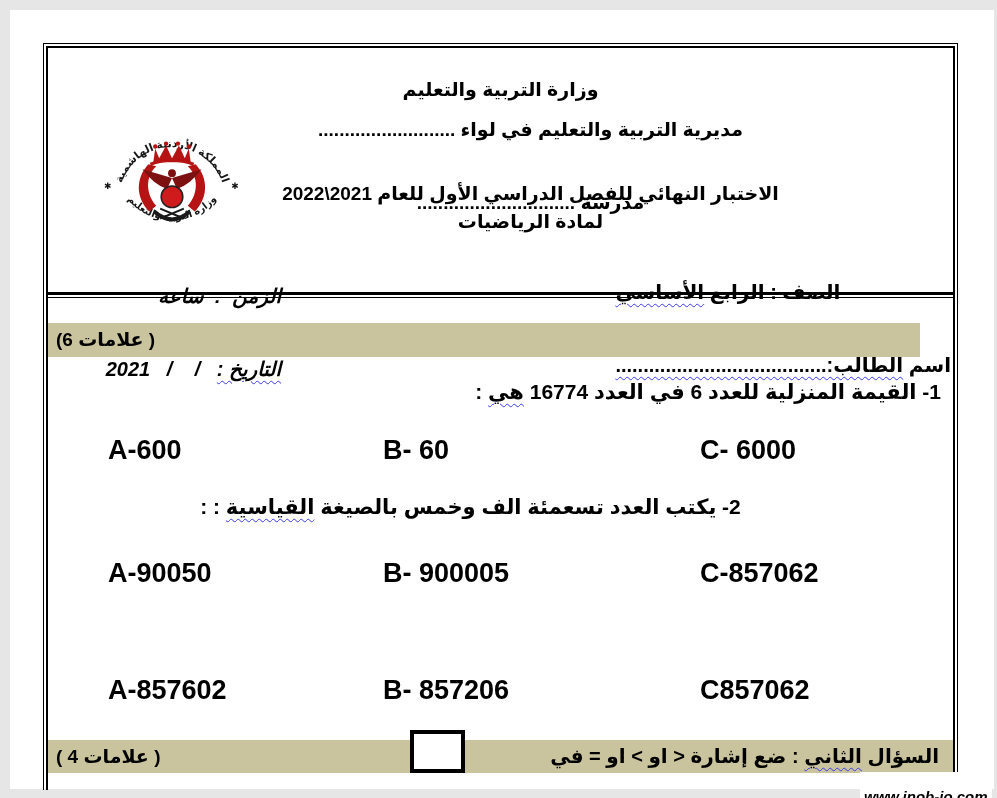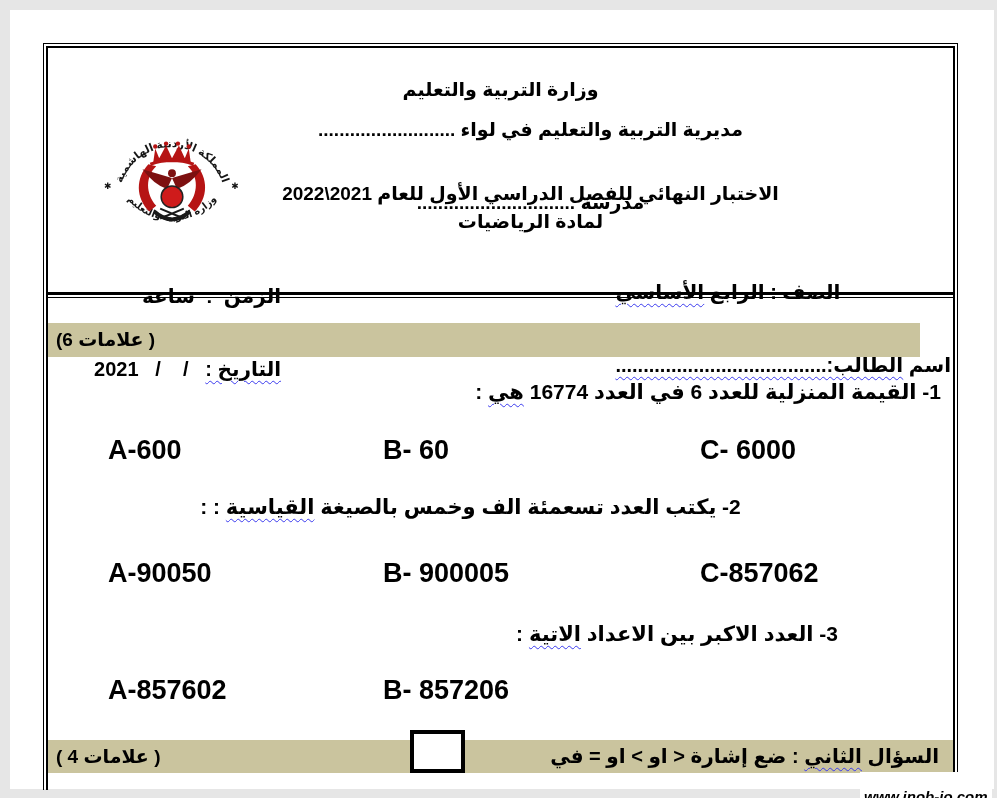--- a/index.html
+++ b/index.html
@@ -11,21 +11,21 @@
   }
   .page{position:absolute;left:10px;top:10px;width:984px;height:779px;background:#ffffff;}
   .frame{position:absolute;left:33px;top:33px;width:913px;height:746px;border:1px solid #000;border-bottom:none;}
   .frame-inner{position:absolute;left:2px;top:2px;right:2px;bottom:0;border:2px solid #000;border-bottom:none;}
   .hline{position:absolute;left:0;right:0;text-align:center;font-size:19px;white-space:pre;direction:rtl;}
   .hgroup-line{position:absolute;left:60px;right:0;text-align:center;font-size:19px;white-space:pre;direction:rtl;}
   .logo{position:absolute;left:55px;top:63px;width:138px;height:142px;}
   .info-right{position:absolute;right:2px;top:186px;direction:rtl;text-align:left;font-size:20px;white-space:pre;}
   .info-right .line{height:27px;}
   .info-left{position:absolute;left:36px;top:190px;width:197px;direction:rtl;text-align:right;font-size:20px;white-space:pre;}
-  .info-left .line{height:27px;}
+  .info-left .line{height:27px;font-style:italic;}
   .wavy{text-decoration-line:underline;text-decoration-style:wavy;text-decoration-color:#3b3bee;text-decoration-thickness:1px;text-underline-offset:4px;}
   .separator{position:absolute;left:0;right:0;top:244px;height:2px;border-top:3px solid #000;border-bottom:1px solid #000;}
   .band{background:#cac49e;}
   .band1{position:absolute;left:0;top:275px;width:872px;height:34px;}
   .band2{position:absolute;left:0;right:0;top:692px;height:33px;}
   .band-title{position:absolute;top:0;line-height:34px;font-size:20px;direction:rtl;white-space:pre;}
   .band1 .band-title{right:6px;}
   .band2 .band-title{right:14px;line-height:33px;}
   .band-marks{position:absolute;left:8px;top:0;line-height:34px;font-size:19px;direction:ltr;white-space:pre;}
   .band2 .band-marks{line-height:33px;}
@@ -109,24 +109,24 @@
         <span class="ansC">C- 6000</span>
       </div>
 
       <div class="q q2"><span>2- يكتب العدد تسعمئة الف وخمس بالصيغة </span><span class="wavy">القياسية</span><span> : :</span></div>
       <div class="ans-row row2">
         <span class="ansA">A-90050</span>
         <span class="ansB">B- 900005</span>
         <span class="ansC">C-857062</span>
       </div>
 
-      <div class="q q3"><span>3- العدد الاكبر بين الاعداد </span><span class="wavy">الاتية</span><span> :</span></div>
       <div class="ans-row row3">
         <span class="ansA">A-857602</span>
         <span class="ansB">B- 857206</span>
+        <span class="ansC">C857062</span>
       </div>
 
       <div class="band band2">
         <div class="band-title"><span>السؤال </span><span class="wavy">الثاني</span><span> : ضع إشارة &lt; او &gt; او = في</span></div>
         <div class="band-marks">( 4 علامات )</div>
         <div class="answer-box"></div>
       </div>
 
     </div>
   </div>

